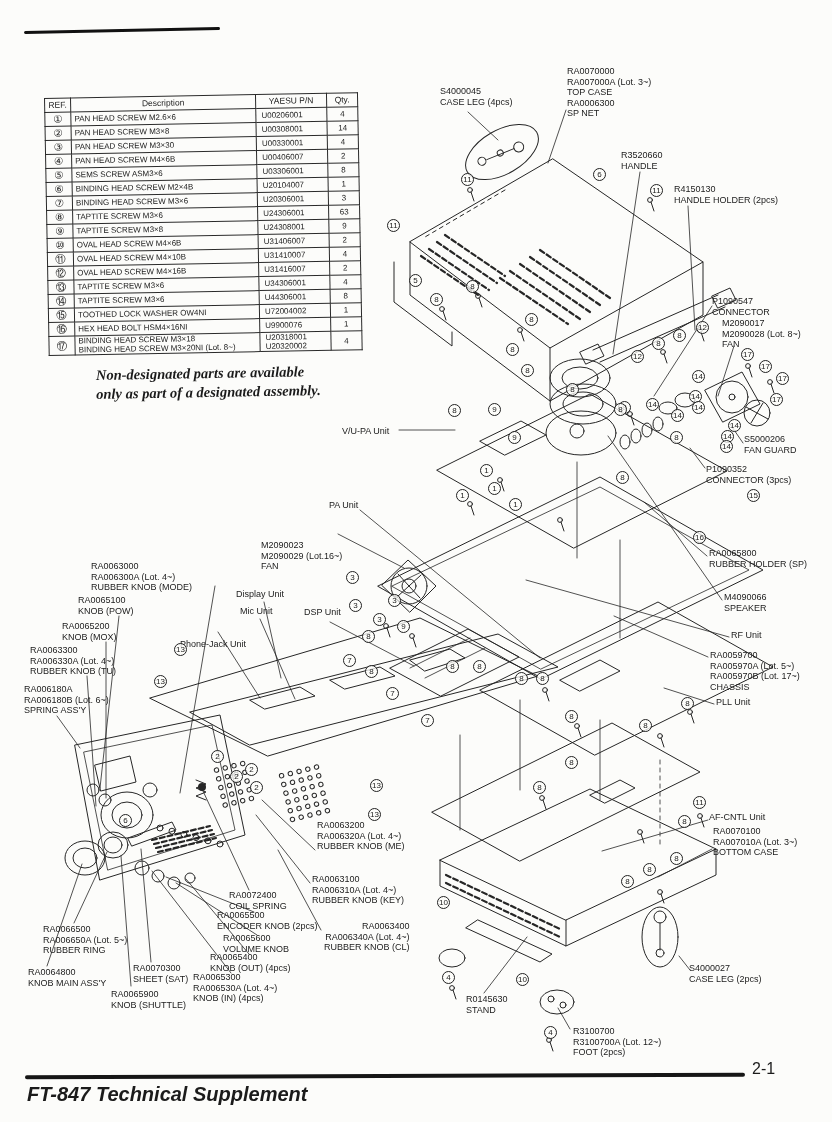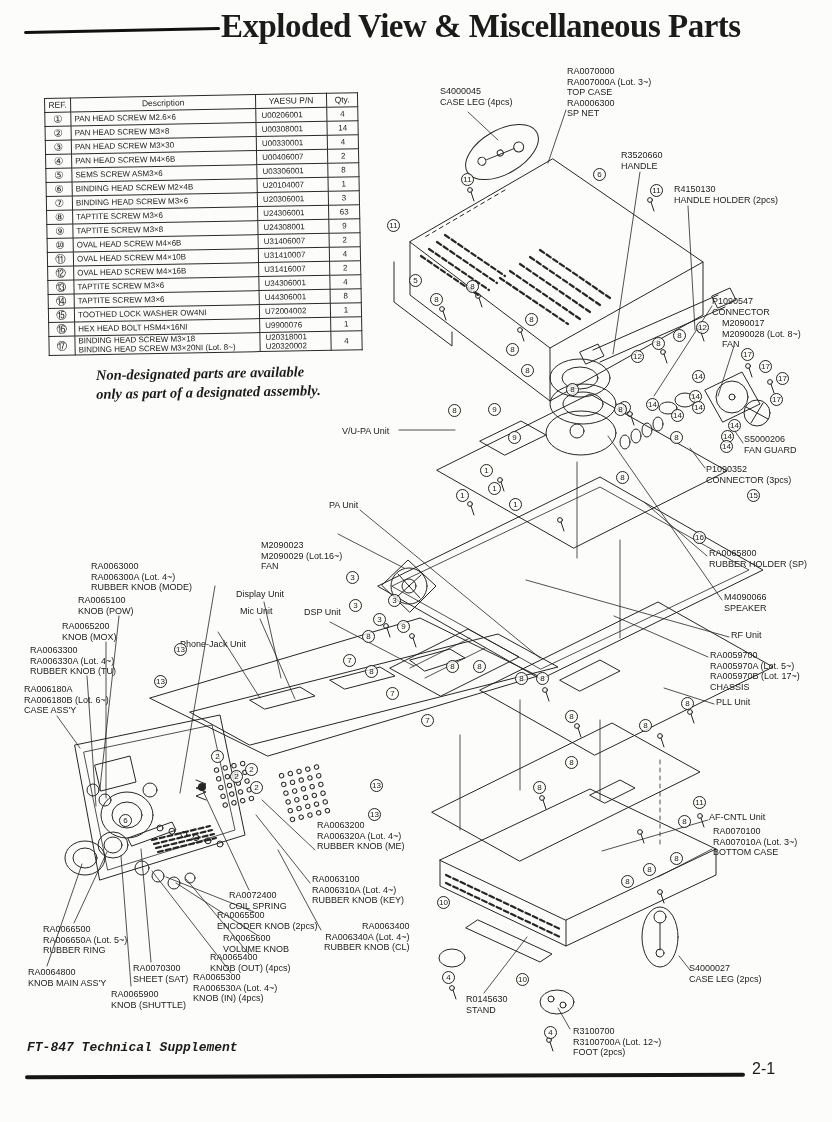--- a/index.html
+++ b/index.html
@@ -33,30 +33,29 @@
   #diagram .thin{stroke-width:.8;}
   #diagram .fdot{fill:#262626;stroke:none;}
   .dlabel{position:absolute;font-size:9px;line-height:10.5px;white-space:nowrap;}
   .callout{position:absolute;width:13px;height:13px;border:1px solid #222;
         border-radius:50%;font-size:8px;line-height:11px;text-align:center;
         background:rgba(252,252,250,.78);box-sizing:border-box;}
   
   .footer-rule{position:absolute;left:25px;top:1074px;width:720px;height:4px;
         background:#161616;transform:rotate(-.2deg);border-radius:2px;}
   .pageno{position:absolute;left:752px;top:1060px;font-size:16px;}
-  .doc-title{position:absolute;left:27px;top:1040px;font-family:Liberation Mono, monospace;
-        font-style:italic;font-weight:bold;font-size:13px;}
+  .doc-title{position:absolute;left:27px;top:1083px;font-family:Liberation Sans, sans-serif;
+        font-style:italic;font-weight:bold;font-size:20px;}
 </style>
 </head>
 <body>
 
 <div class="page">
 
   <span class="header-rule"></span>
-  <h1 class="page-title">Exploded View &amp; Miscellaneous Parts</h1>
 
   <table class="parts-table">
     <thead>
         <tr id="thead-row">
           <th>REF.</th>
           <th>Description</th>
           <th>YAESU P/N</th>
           <th>Qty.</th>
         </tr>
       </thead>
@@ -689,21 +688,21 @@
         <div>KNOB (MOX)</div>
       </div>
       <div class="dlabel" style="left: 30px; top: 645px;">
         <div>RA0063300</div>
         <div>RA006330A (Lot. 4~)</div>
         <div>RUBBER KNOB (TU)</div>
       </div>
       <div class="dlabel" style="left: 24px; top: 684px;">
         <div>RA006180A</div>
         <div>RA006180B (Lot. 6~)</div>
-        <div>CASE ASS'Y</div>
+        <div>SPRING ASS'Y</div>
       </div>
       <div class="dlabel" style="left: 236px; top: 589px;">
         <div>Display Unit</div>
       </div>
       <div class="dlabel" style="left: 240px; top: 606px;">
         <div>Mic Unit</div>
       </div>
       <div class="dlabel" style="left: 180px; top: 619px; margin-top: 20px;">
         <div>Phone-Jack Unit</div>
       </div>

